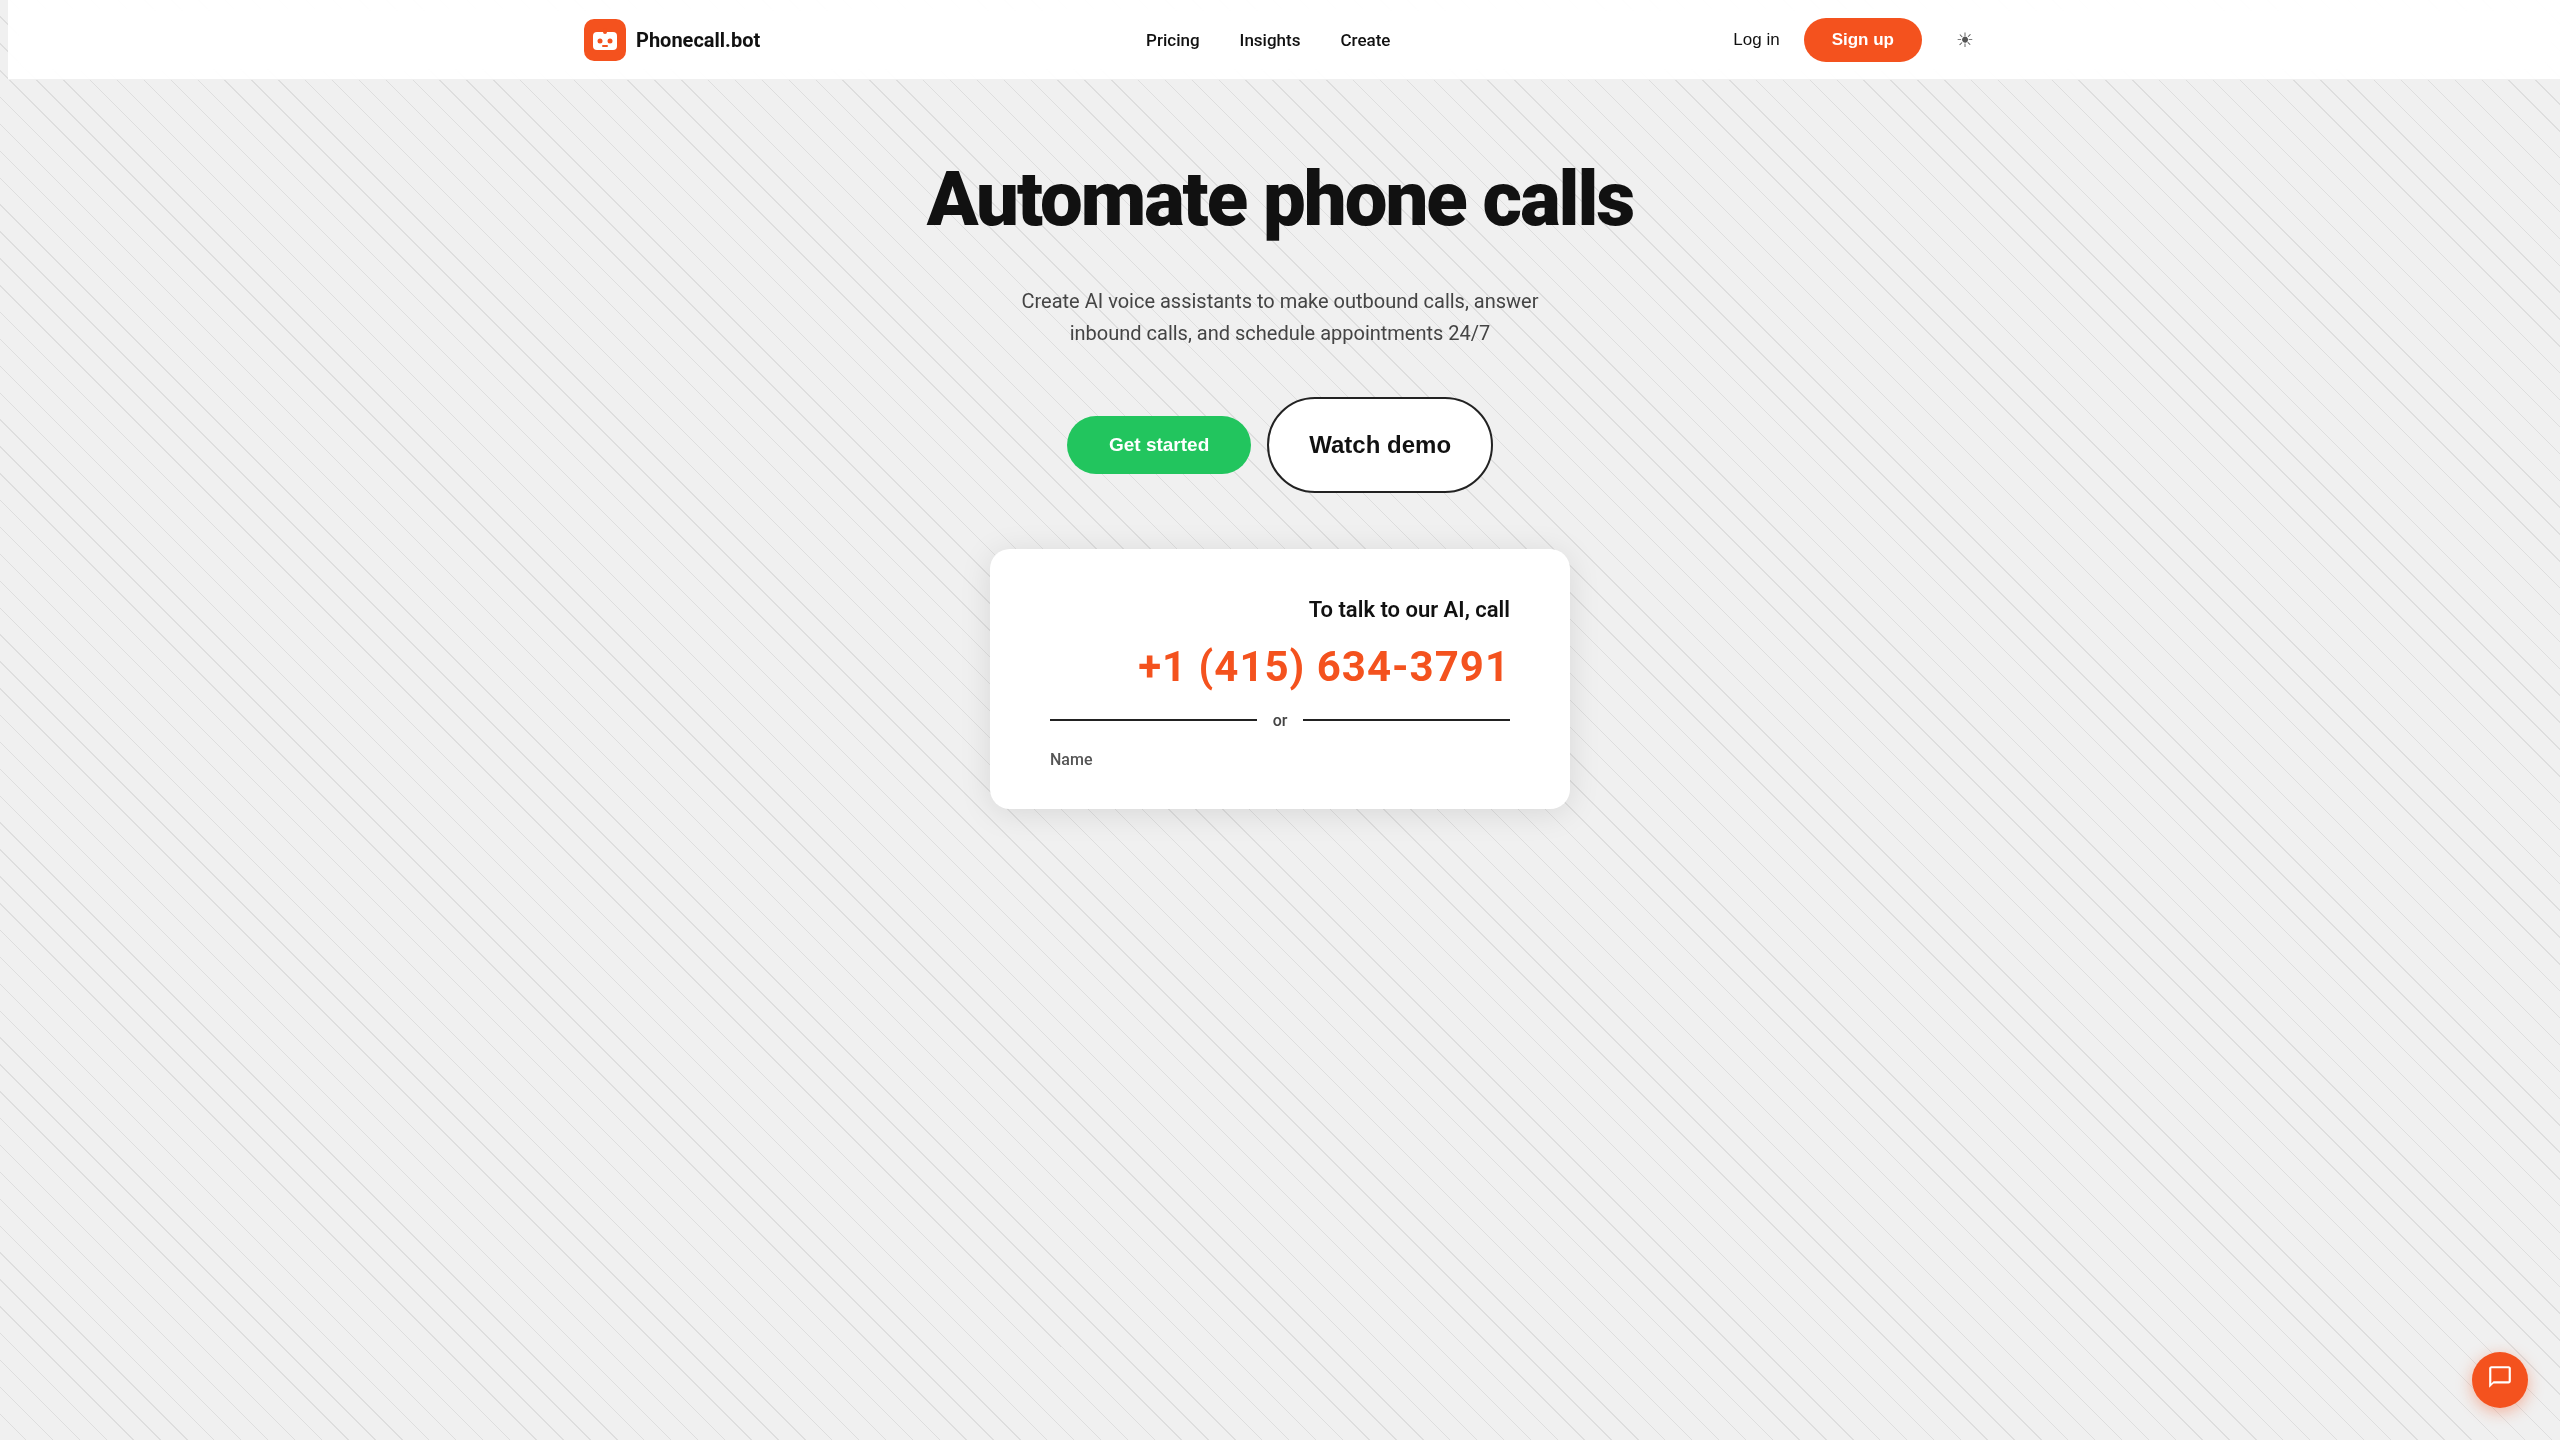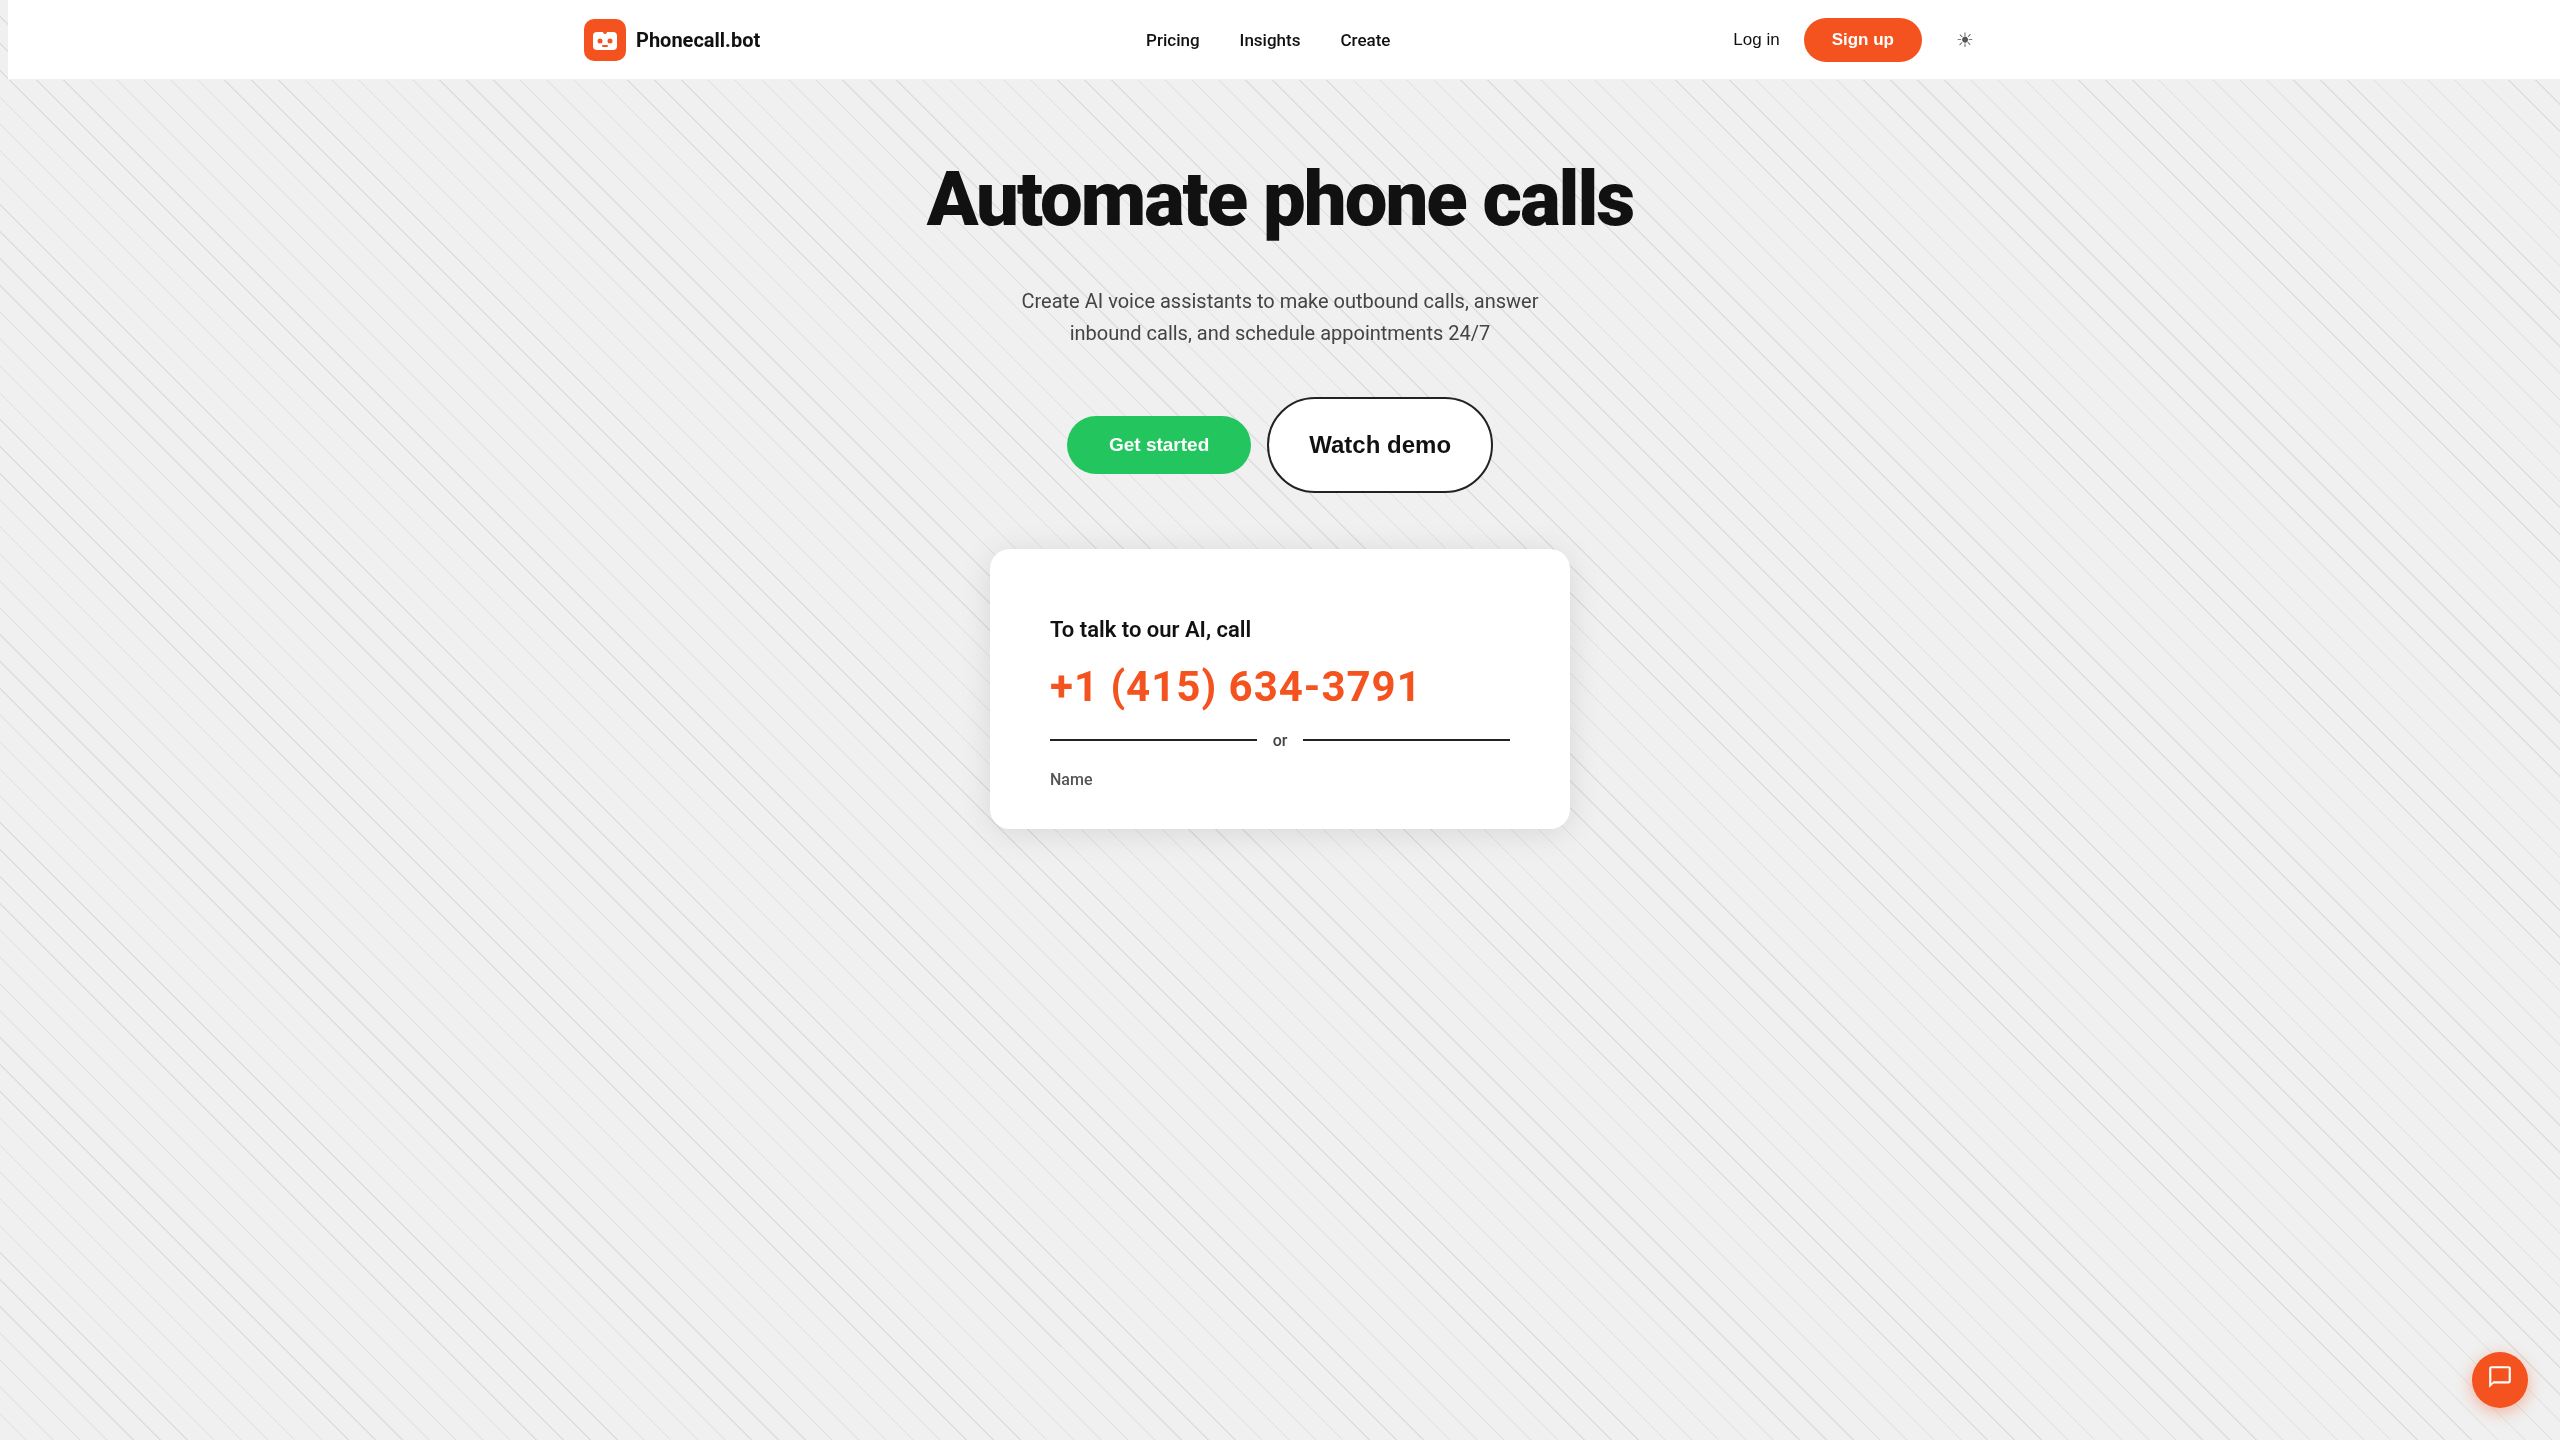--- a/index.html
+++ b/index.html
@@ -189,27 +189,27 @@
       padding: 32px 40px;
       font-size: 24px;
       font-weight: 600;
       cursor: pointer;
     }
 
     
     .call-card {
       background: #fff;
       border-radius: 20px;
-      padding: 68px 60px 40px;
+      padding: 48px 60px 40px;
       width: 580px;
       max-width: 90vw;
       box-shadow: 0 4px 32px rgba(0,0,0,0.1);
       display: flex;
       flex-direction: column;
-      align-items: flex-start;
+      align-items: flex-end;
       gap: 20px;
     }
 
     .call-card-label {
       font-size: 22px;
       font-weight: 600;
       color: #111;
       text-align: center;
     }
 

